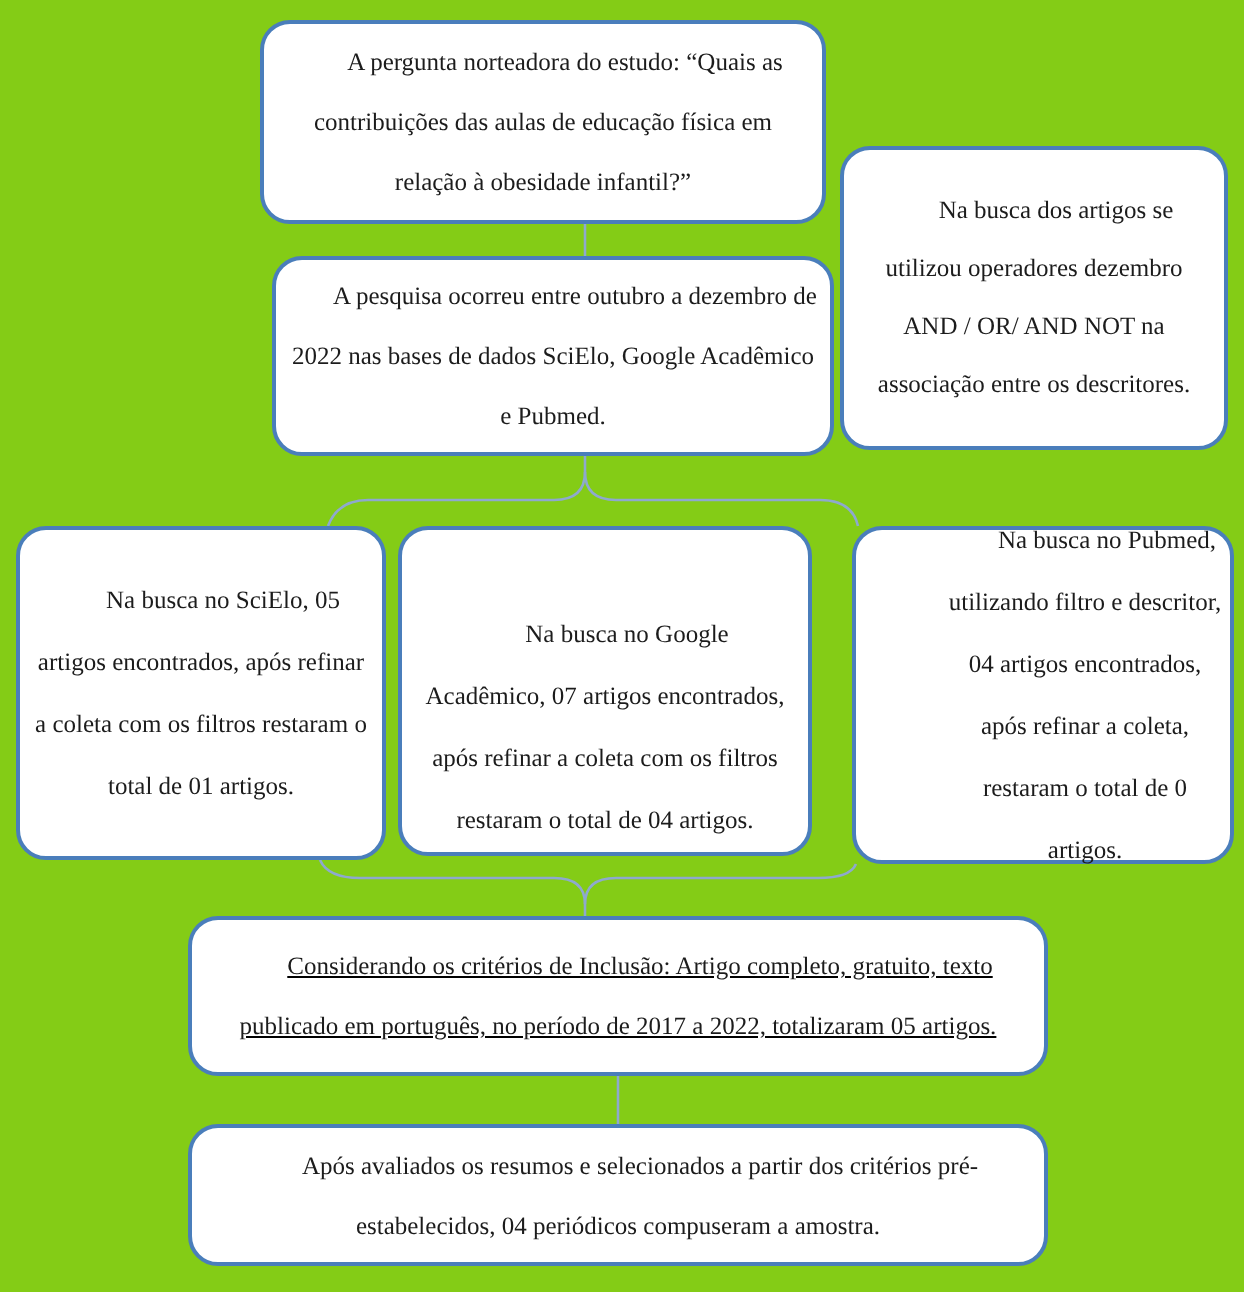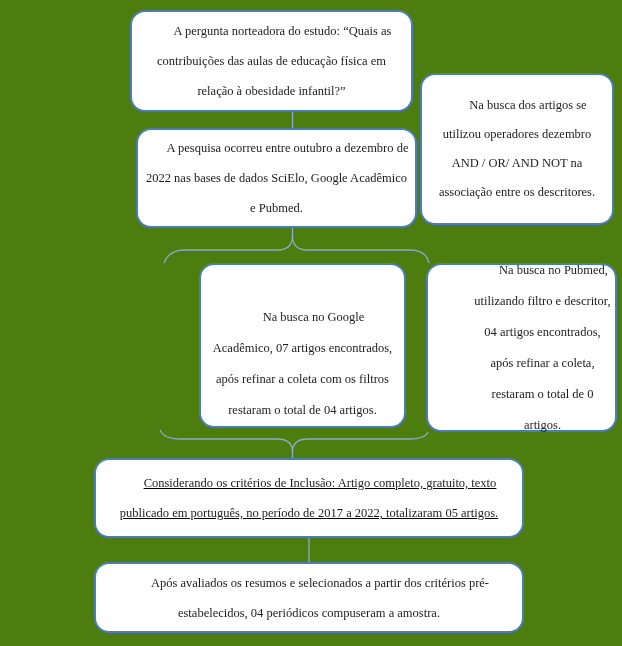--- a/index.html
+++ b/index.html
@@ -4,21 +4,21 @@
 <style>
   html, body {
     margin: 0;
     padding: 0;
     background: #ffffff;
   }
   .canvas {
     position: relative;
     width: 622px;
     height: 646px;
-    background: #4d7c0f;
+    background: #84cc16;
     font-family: "Liberation Serif", "DejaVu Serif", serif;
     overflow: hidden;
   }
   svg.connectors {
     position: absolute;
     left: 0;
     top: 0;
     z-index: 1;
   }
   .node {
@@ -80,20 +80,23 @@
   </div>
 
   <div class="node" id="n-booleans">
     <p>Na busca dos artigos se utilizou operadores dezembro AND / OR/ AND NOT na associação entre os descritores.</p>
   </div>
 
   <div class="node" id="n-period">
     <p>A pesquisa ocorreu entre outubro a dezembro de 2022 nas bases de dados SciElo, Google Acadêmico e Pubmed.</p>
   </div>
 
+  <div class="node" id="n-scielo">
+    <p>Na busca no SciElo, 05 artigos encontrados, após refinar a coleta com os filtros restaram o total de 01 artigos.</p>
+  </div>
 
   <div class="node" id="n-google">
     <p>Na busca no Google Acadêmico, 07 artigos encontrados, após refinar a coleta com os filtros restaram o total de 04 artigos.</p>
   </div>
 
   <div class="node" id="n-pubmed">
     <p>Na busca no Pubmed, utilizando filtro e descritor, 04 artigos encontrados, após refinar a coleta, restaram o total de 0 artigos.</p>
   </div>
 
   <div class="node" id="n-inclusion">

